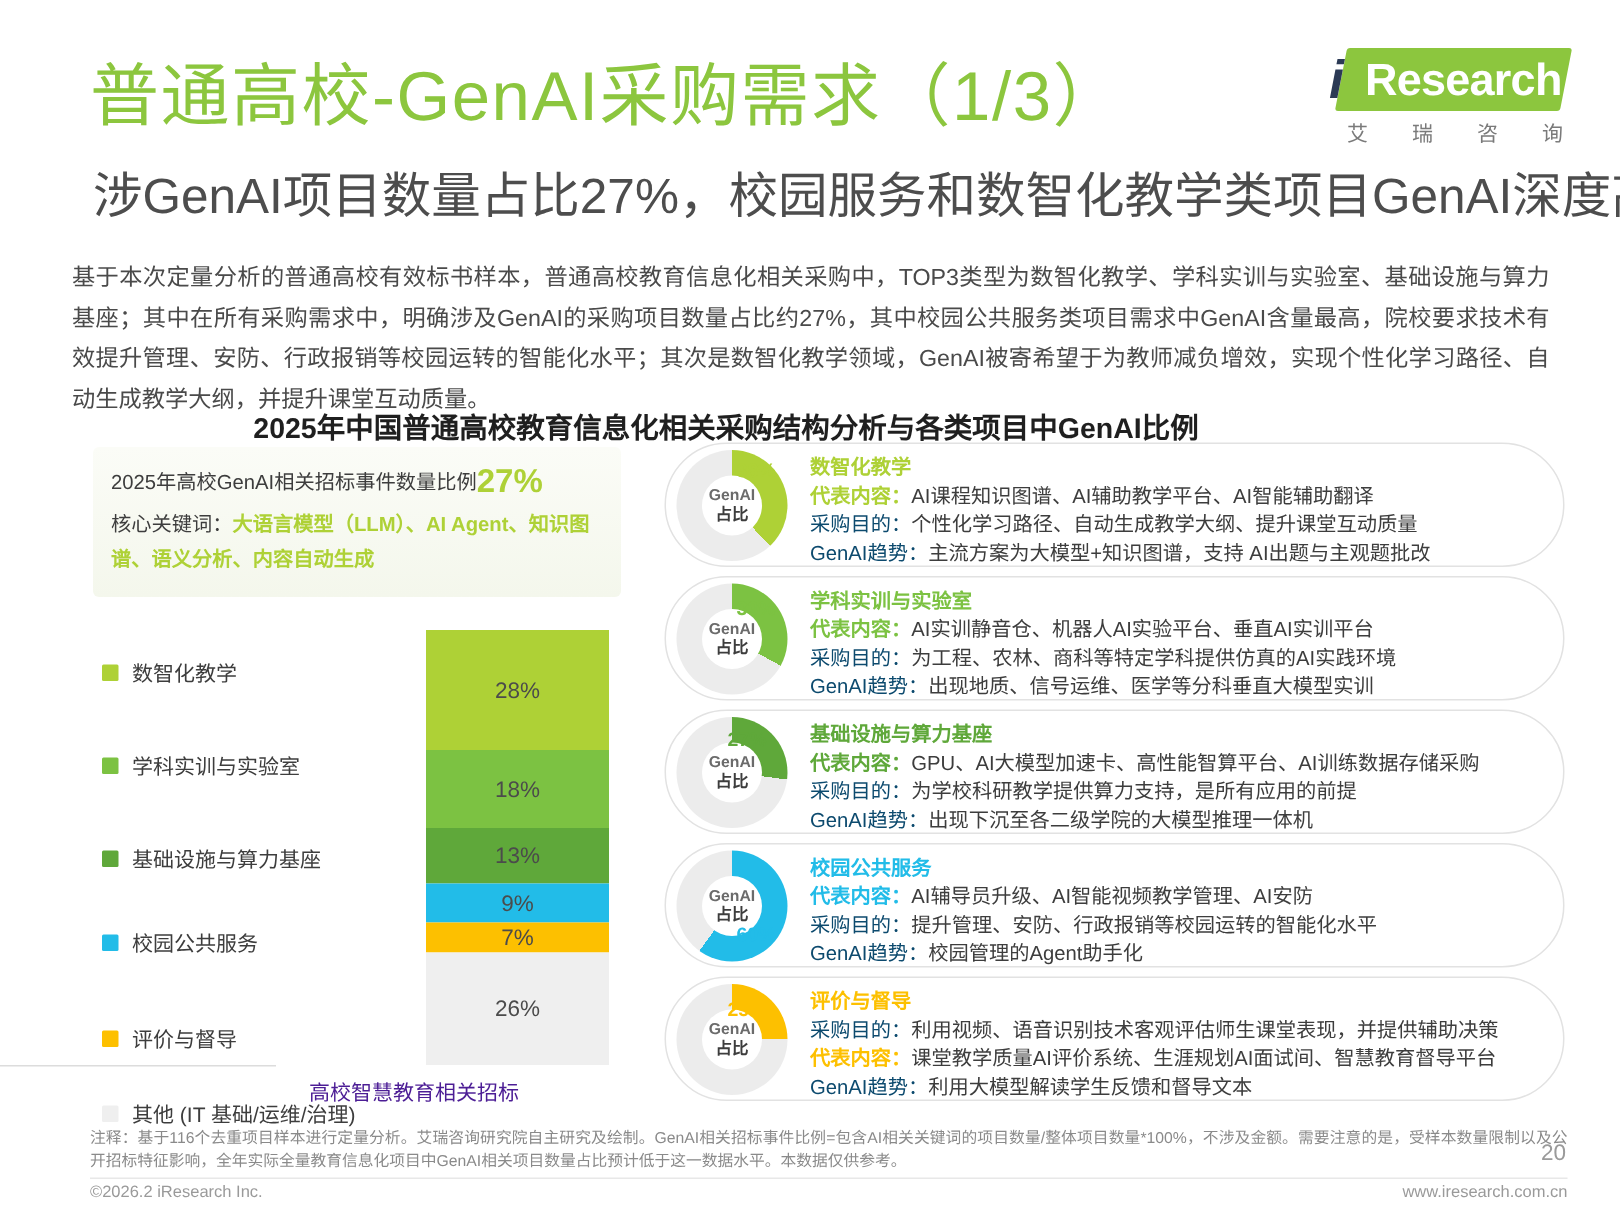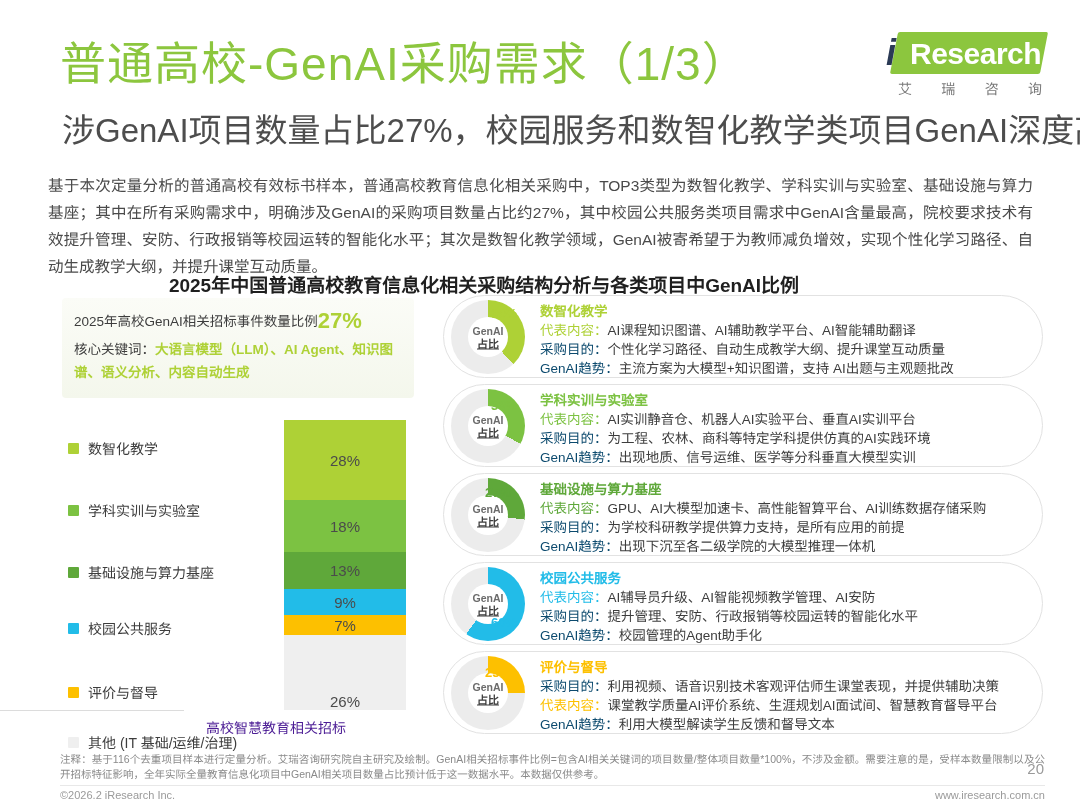--- a/index.html
+++ b/index.html
@@ -98,28 +98,28 @@
   }
   .donut-hole{
     position:absolute;left:50%;top:50%;transform:translate(-50%,-50%);
     width:40px;height:40px;border-radius:50%;background:#ffffff;
   }
   .donut-center{
     position:absolute;left:50%;top:50%;transform:translate(-50%,-50%);
     text-align:center;line-height:12px;z-index:3;width:60px;
   }
   .donut-center .t1{font-size:10.5px;font-weight:700;color:#6b6b6b;display:block;}
-  .donut-center .t2{font-size:11px;font-weight:700;color:#3d3d3d;display:block;margin-top:1px;text-decoration:underline;}
+  .donut-center .t2{font-size:11px;font-weight:700;color:#3d3d3d;display:block;margin-top:1px;}
   .donut-pct{position:absolute;font-size:13px;font-weight:700;z-index:4;}
 
   .card-body{position:absolute;left:96px;top:7px;right:14px;}
   .card-head{font-size:13.5px;font-weight:700;line-height:18px;}
   .card-row{font-size:13.5px;line-height:19px;color:#3d3d3d;white-space:nowrap;}
   .card-row .lbl{color:#0c4a6e;}
-  .card-row.first .lbl{font-weight:400;margin-top:21px;}
+  .card-row.first .lbl{font-weight:700;margin-top:21px;}
 
   
   .note{
     position:absolute;left:60px;top:752px;width:985px;
     font-size:10.5px;line-height:15px;color:#8a8a8a;text-align:justify;
   }
   .footline{position:absolute;left:60px;right:35px;top:785px;height:1px;background:#e8e8e8;}
   .foot-left{position:absolute;left:60px;top:789px;font-size:11px;color:#9a9a9a;}
   .foot-right{position:absolute;right:35px;top:789px;font-size:11px;color:#9a9a9a;}
   .pagenum{position:absolute;right:36px;top:760px;font-size:15px;color:#9a9a9a;}
@@ -197,21 +197,21 @@
           </div>
           <div class="seg" style="height: 37.3267px; background: rgb(95, 168, 58);">
             <span>13%</span>
           </div>
           <div class="seg" style="height: 25.8416px; background: rgb(34, 188, 232);">
             <span>9%</span>
           </div>
           <div class="seg" style="height: 20.099px; background: rgb(253, 192, 0);">
             <span>7%</span>
           </div>
-          <div class="seg" style="height: 74.6535px; background: rgb(239, 239, 239); align-items: flex-end;">
+          <div class="seg" style="height: 74.6535px; background: rgb(239, 239, 239);">
             <span>26%</span>
           </div>
         </div>
       <div class="bar-axis"></div>
       <div class="bar-xlabel">高校智慧教育相关招标</div>
     </div>
   </div>
 
   <div class="cards" id="cards">
       <div class="card">

